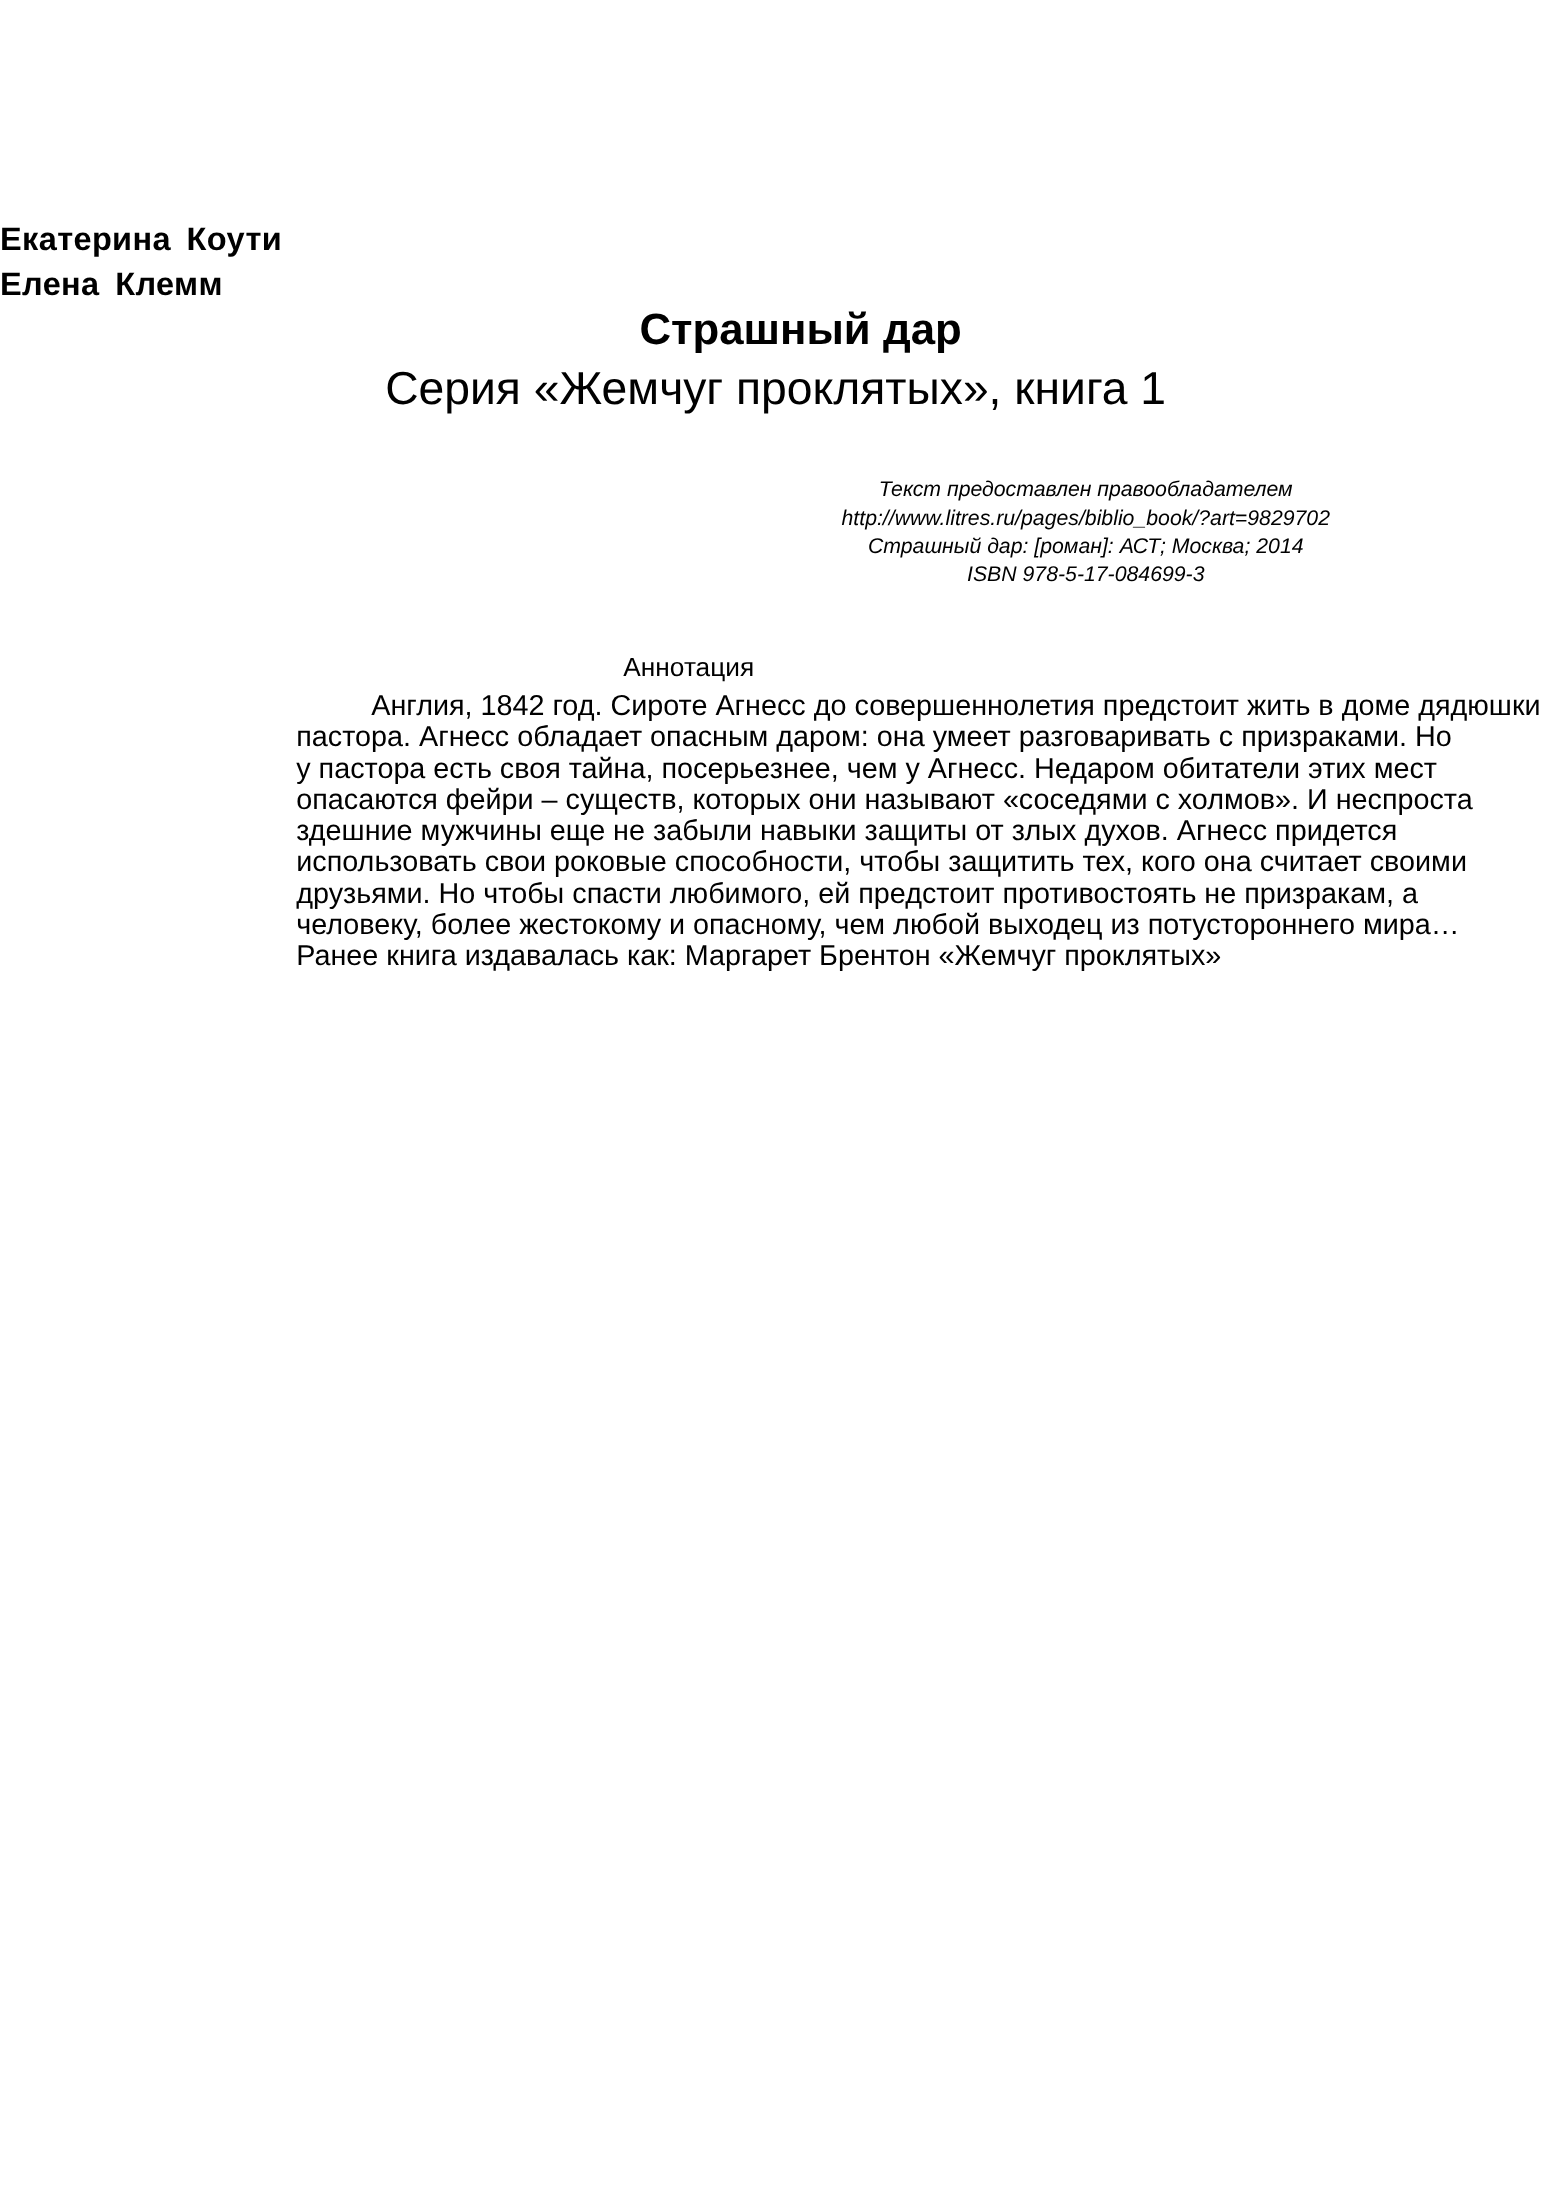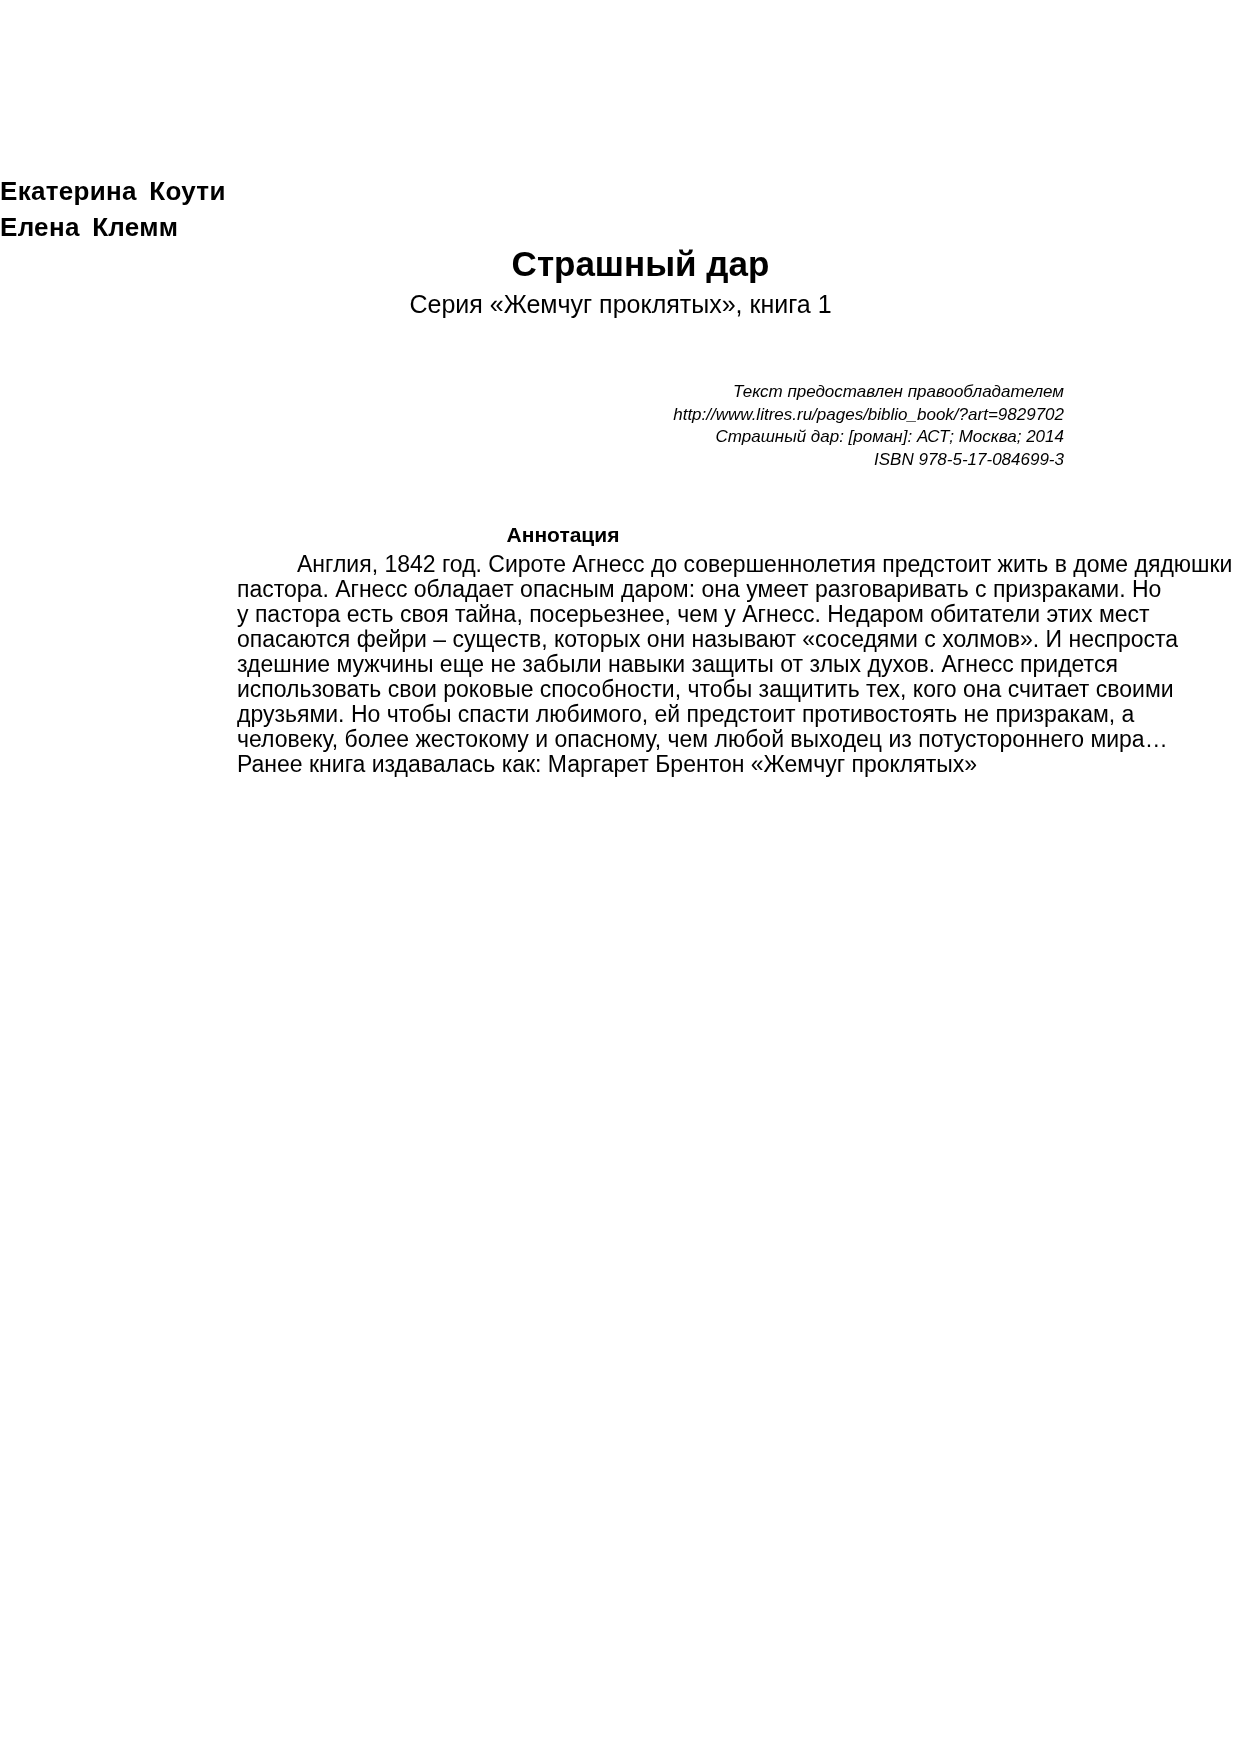--- a/index.html
+++ b/index.html
@@ -41,41 +41,40 @@
       font-weight: bold;
       font-size: 35px;
       padding-left: 20px;
     }
     .series {
       position: absolute;
       left: 0;
       width: 1241px;
       top: 290px;
       text-align: center;
-      font-size: 25px;
+      font-size: 37px;
     }
     .meta {
       position: absolute;
       right: 177px;
       top: 381px;
-      text-align: right;
+      text-align: center;
       font-style: italic;
       font-size: 17px;
       line-height: 22.5px;
     }
     .meta div { white-space: nowrap; }
     .annotation-heading {
       position: absolute;
       left: 0;
       width: 1102px;
       top: 523px;
       text-align: center;
-      font-weight: bold;
+      font-weight: normal;
       font-size: 21px;
-      padding-left: 12px;
     }
     .annotation-body {
       position: absolute;
       left: 177px;
       width: 887px;
       top: 552px;
       font-size: 23px;
       line-height: 25px;
     }
     .para {

